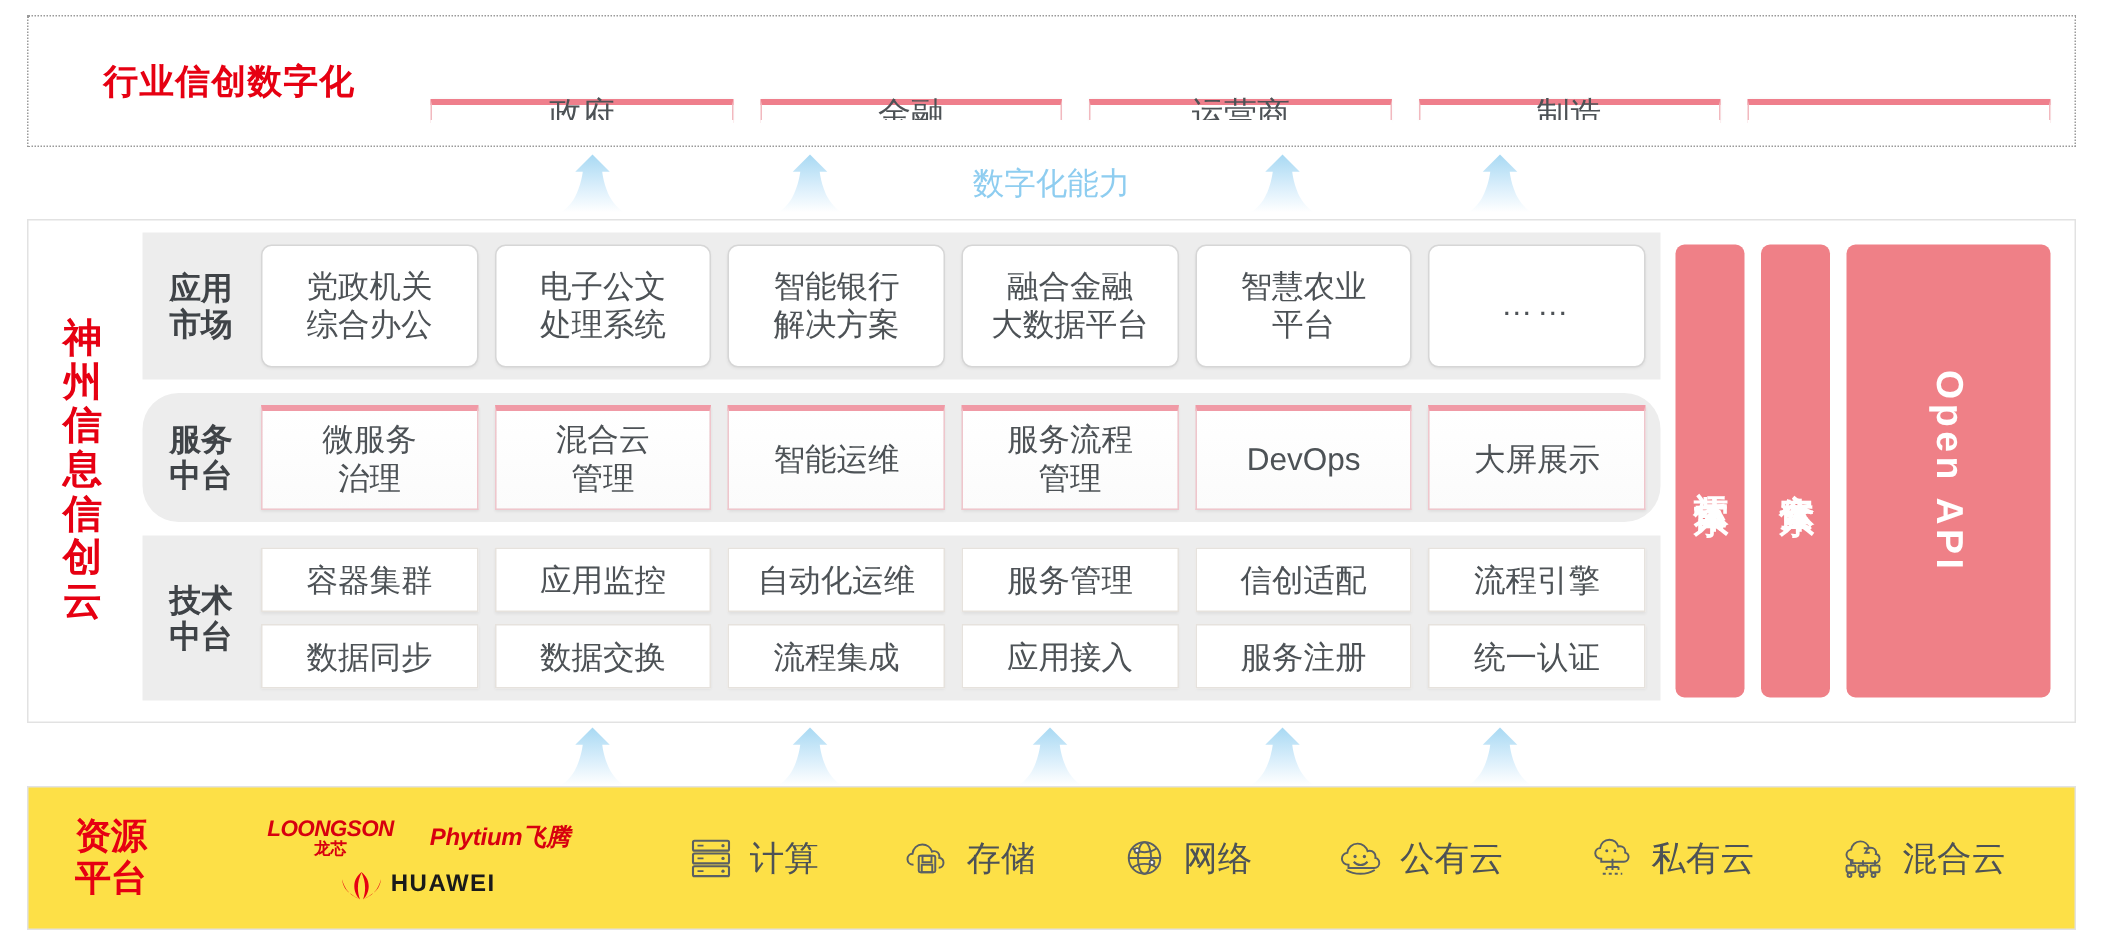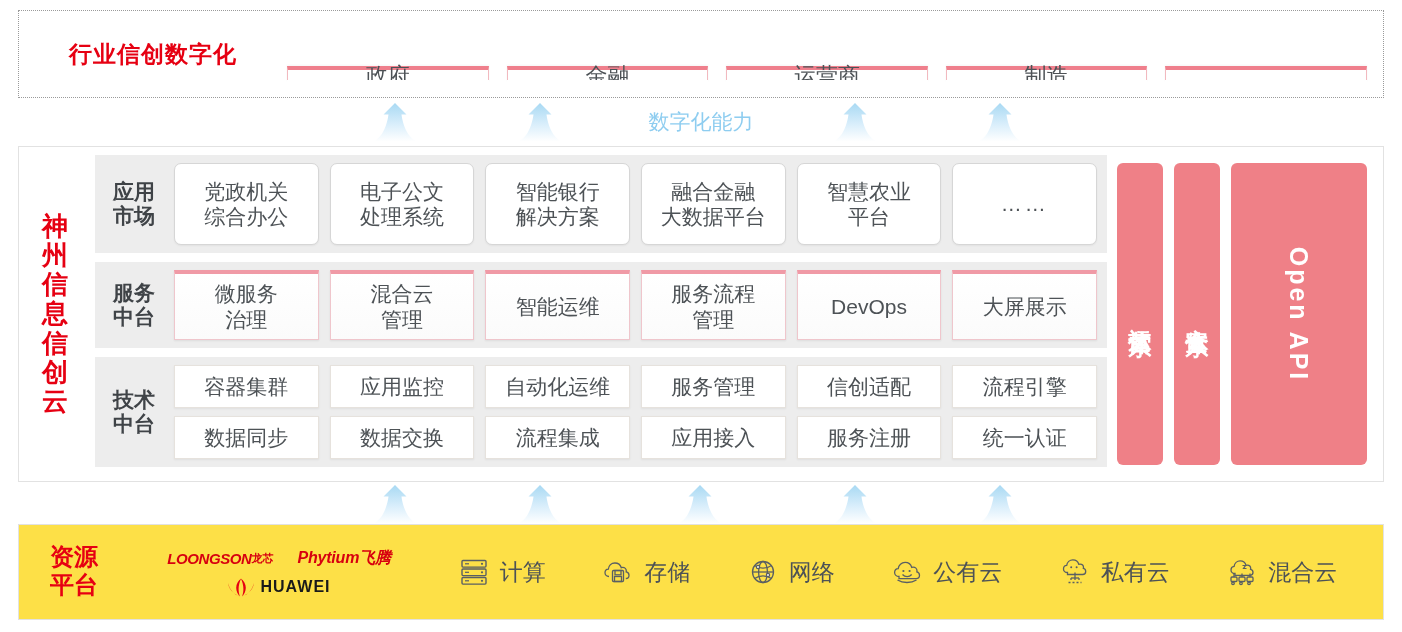--- a/index.html
+++ b/index.html
@@ -73,21 +73,21 @@
   }
   .cloud-inner { flex: 1; display:flex; padding: 8px 14px 8px 4px; gap: 10px; }
   .layers { flex: 1; display: flex; flex-direction: column; gap: 9px; }
 
   .layer {
     background: #ededed;
     display: flex; align-items: center;
     padding: 8px 10px; gap: 11px;
   }
   .layer-app { height: 98px; }
-  .layer-svc { height: 86px; }
+  .layer-svc { height: 86px; border-radius: 24px; }
   .layer-tech { height: 110px; flex-direction: row; }
 
   .layer-label {
     width: 58px; flex: none; text-align: center;
     color: #3f4347; font-size: 21px; font-weight: bold; line-height: 1.16;
     font-family: "DejaVu Sans", "Liberation Sans", sans-serif;
   }
 
   .cells { flex: 1; display: flex; gap: 11px; height: 100%; }
 
@@ -147,21 +147,21 @@
   .resource-title {
     width: 110px; text-align: center; color: #e60012;
     font-size: 24px; font-weight: bold; line-height: 1.16;
     font-family: "DejaVu Sans", "Liberation Sans", sans-serif;
   }
   .vendor-logos {
     width: 300px; display:flex; flex-direction: column;
     align-items: center; justify-content: center; gap: 9px;
   }
   .logo-row { display: flex; align-items: center; gap: 24px; }
-  .logo-loongson { display:flex; align-items:center; line-height:1; }
+  .logo-loongson { display:flex; flex-direction:column; align-items:center; line-height:1; }
   .logo-loongson .ls-en {
     color:#d7000f; font-size: 15px; font-weight: bold; font-style: italic; letter-spacing:-0.4px;
   }
   .logo-loongson .ls-cn { color:#d7000f; font-size: 11px; font-weight: bold; margin-top:1px; }
   .logo-phytium { color:#d7000f; font-size:16px; font-weight:bold; font-style:italic; letter-spacing:-0.2px; }
   .logo-huawei { display:flex; align-items:center; gap:7px; }
   .logo-huawei .hw-mark {
     width: 26px; height: 19px; position: relative;
   }
   .logo-huawei .hw-text { color:#1a1a1a; font-size:16px; font-weight:bold; letter-spacing:1px; }

